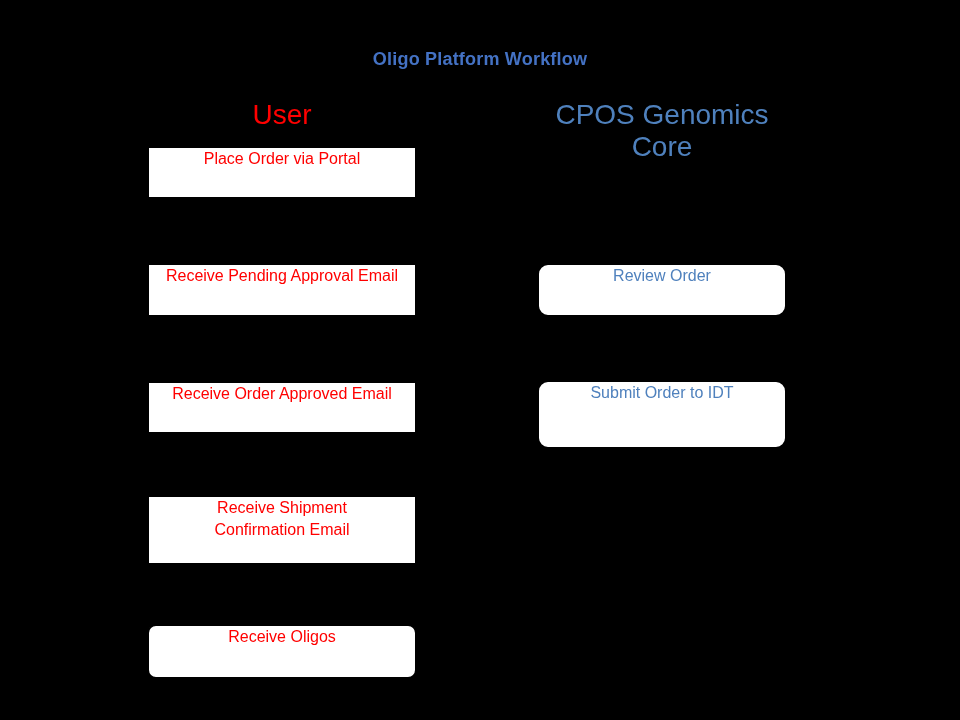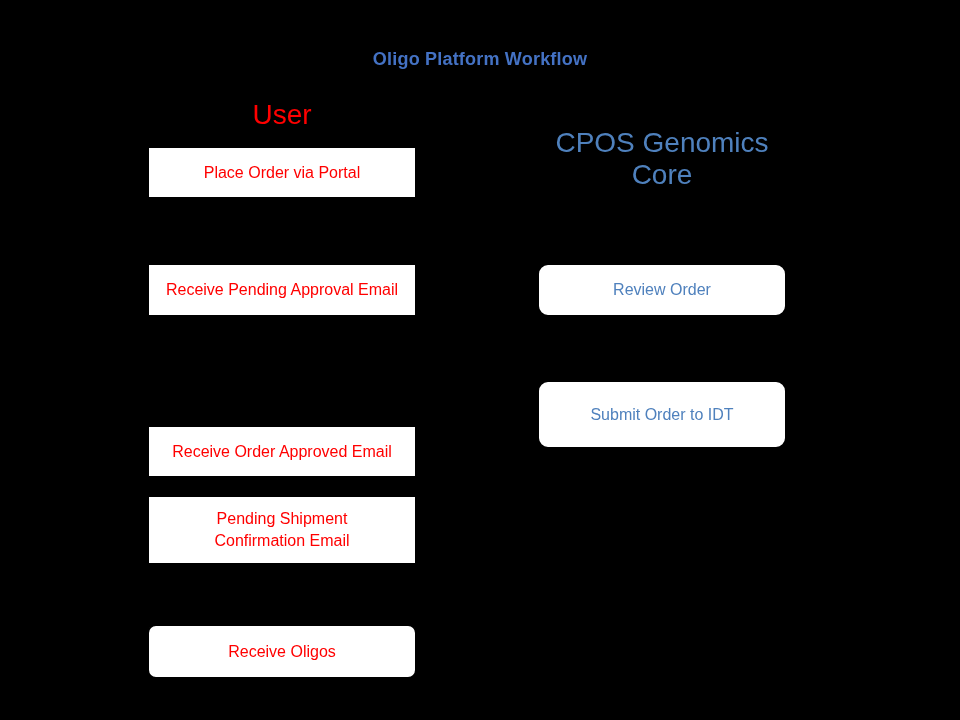--- a/index.html
+++ b/index.html
@@ -22,28 +22,28 @@
     color: #4472C4;
     letter-spacing: 0.2px;
   }
   .hdr {
     position: absolute;
     top: 99px;
     font-size: 28px;
     text-align: center;
   }
   .hdr-user { left: 147px; width: 270px; color: #FF0000; }
-  .hdr-core { left: 537px; width: 250px; color: #4F81BD; margin-top: 28px; }
+  .hdr-core { left: 537px; width: 250px; color: #4F81BD; }
   .box {
     position: absolute;
     background: #ffffff;
     border: 2.5px solid #000000;
     box-sizing: border-box;
     display: flex;
-    align-items: center;
+    align-items: flex-start;
     justify-content: center;
     text-align: center;
     font-size: 16px;
     line-height: 1.35;
   }
   .box-user { left: 147px; width: 270px; color: #FF0000; }
   .box-core { left: 537px; width: 250px; color: #4F81BD; border-radius: 11px; }
   .box-user .wrap-narrow { display: inline-block; max-width: 180px; }
   .arrow { position: absolute; display: block; }
   .arrow svg { display: block; }
@@ -57,25 +57,25 @@
 
   <div class="hdr hdr-user">User</div>
   <div class="hdr hdr-core">CPOS Genomics Core</div>
 
   <div class="box box-user" style="top:146px;height:53px;">
     <span>Place Order via Portal</span>
   </div>
   <div class="box box-user" style="top:263px;height:54px;">
     <span>Receive Pending Approval Email</span>
   </div>
-  <div class="box box-user" style="top:381px;height:53px;margin-top:44px;">
+  <div class="box box-user" style="top:381px;height:53px;">
     <span>Receive Order Approved Email</span>
   </div>
   <div class="box box-user" style="top:495px;height:70px;">
-    <span class="wrap-narrow">Pending Shipment Confirmation Email</span>
+    <span class="wrap-narrow">Receive Shipment Confirmation Email</span>
   </div>
   <div class="box box-user" style="top:624px;height:55px;border-radius:9px;">
     <span>Receive Oligos</span>
   </div>
 
   <div class="box box-core" style="top:263px;height:54px;">
     <span>Review Order</span>
   </div>
   <div class="box box-core" style="top:380px;height:69px;">
     <span>Submit Order to IDT</span>

